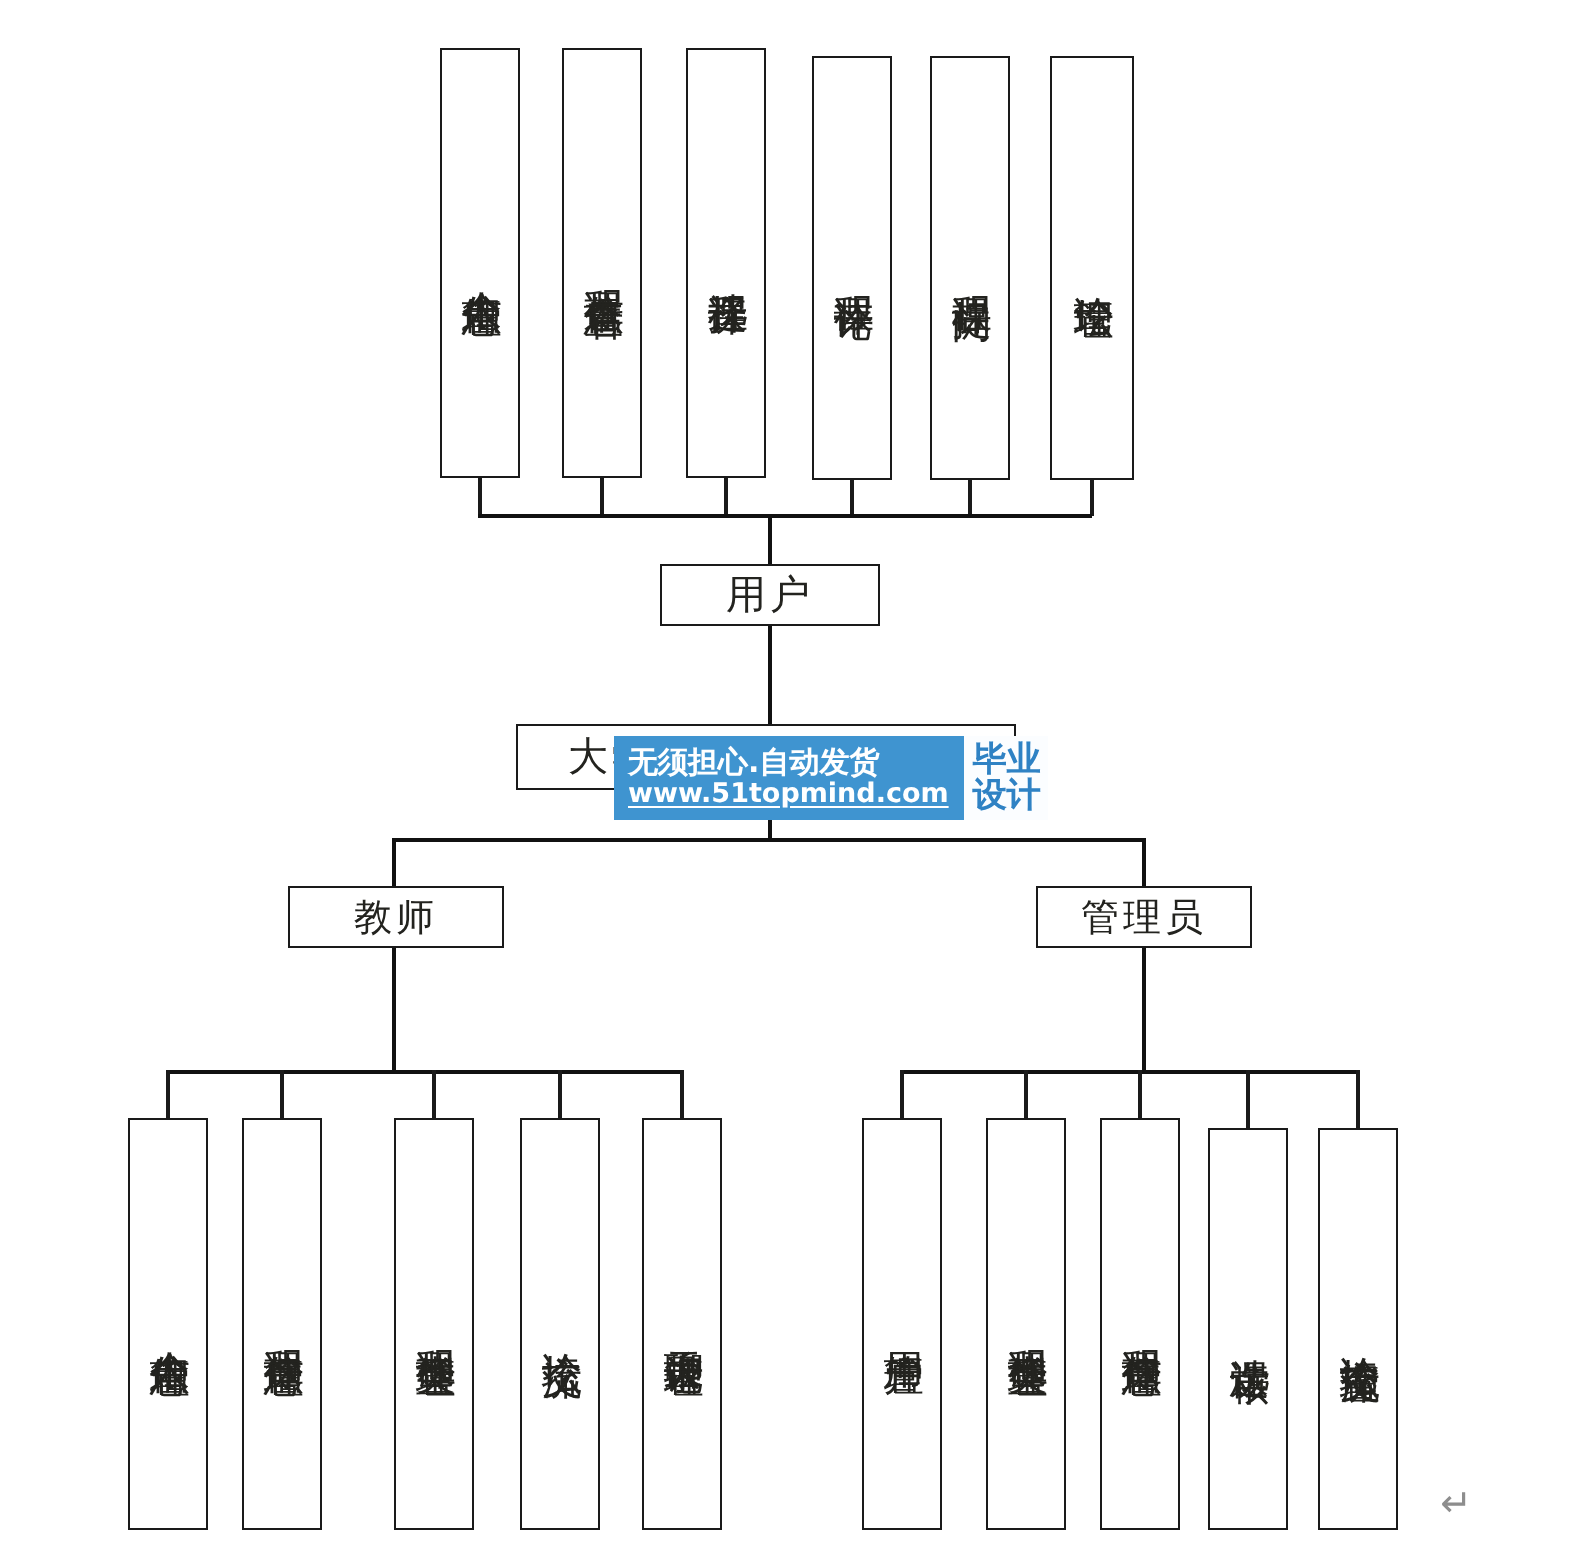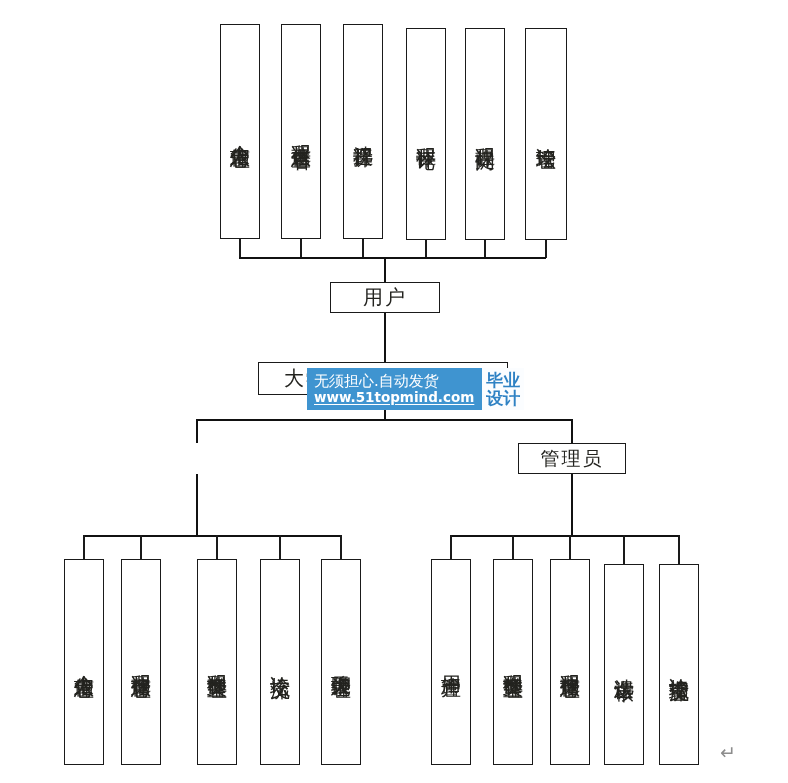--- a/index.html
+++ b/index.html
@@ -76,21 +76,21 @@
     background: #3f94d0;
     color: #ffffff;
     padding: 2px 6px 2px 7px;
     display: flex;
     flex-direction: column;
     justify-content: center;
     line-height: 1.12;
   }
   #wm-line1 {
     font-size: 15px;
-    font-weight: normal;
+    font-weight: bold;
     white-space: nowrap;
   }
   #wm-line2 {
     font-size: 13.5px;
     font-weight: bold;
     white-space: nowrap;
     text-decoration: underline;
     text-underline-offset: 2px;
     text-align: right;
   }
@@ -163,20 +163,23 @@
   <div class="node horizontal root" style="left:258px; top:362px; width:250px; height:33px;">
     <span class="label">大学生网上选课平台</span>
   </div>
 
   <div class="line-v thick" style="left:384px; top:395px; height:25px;"></div>
 
   <div class="line-h thick" style="left:196px; top:419px; width:377px;"></div>
   <div class="line-v thick" style="left:196px; top:419px; height:24px;"></div>
   <div class="line-v thick" style="left:571px; top:419px; height:24px;"></div>
 
+  <div class="node horizontal" style="left:144px; top:443px; width:108px; height:31px;">
+    <span class="label">教师</span>
+  </div>
   <div class="node horizontal" style="left:518px; top:443px; width:108px; height:31px;align-items:center;">
     <span class="label">管理员</span>
   </div>
 
   <div class="line-v thick" style="left:196px; top:474px; height:62px;"></div>
   <div class="line-v thick" style="left:571px; top:474px; height:62px;"></div>
 
   <div class="line-h thick" style="left:83px; top:535px; width:258px;"></div>
   <div class="line-v" style="left:83px; top:535px; height:25px;"></div>
   <div class="line-v" style="left:140px; top:535px; height:25px;"></div>

